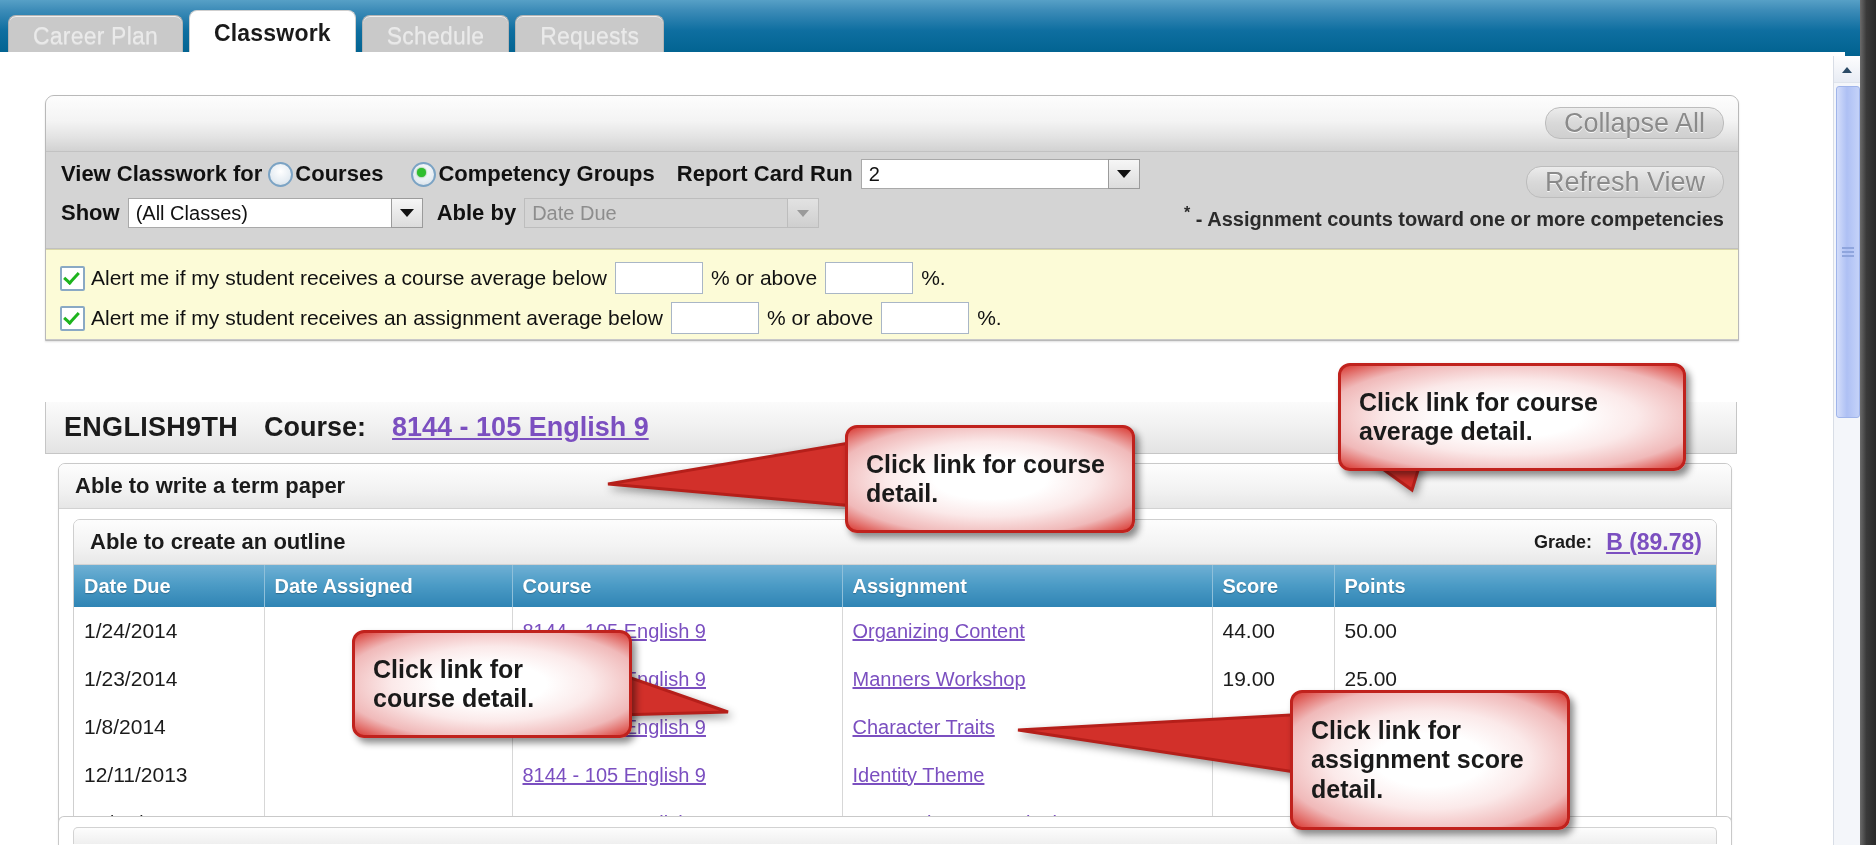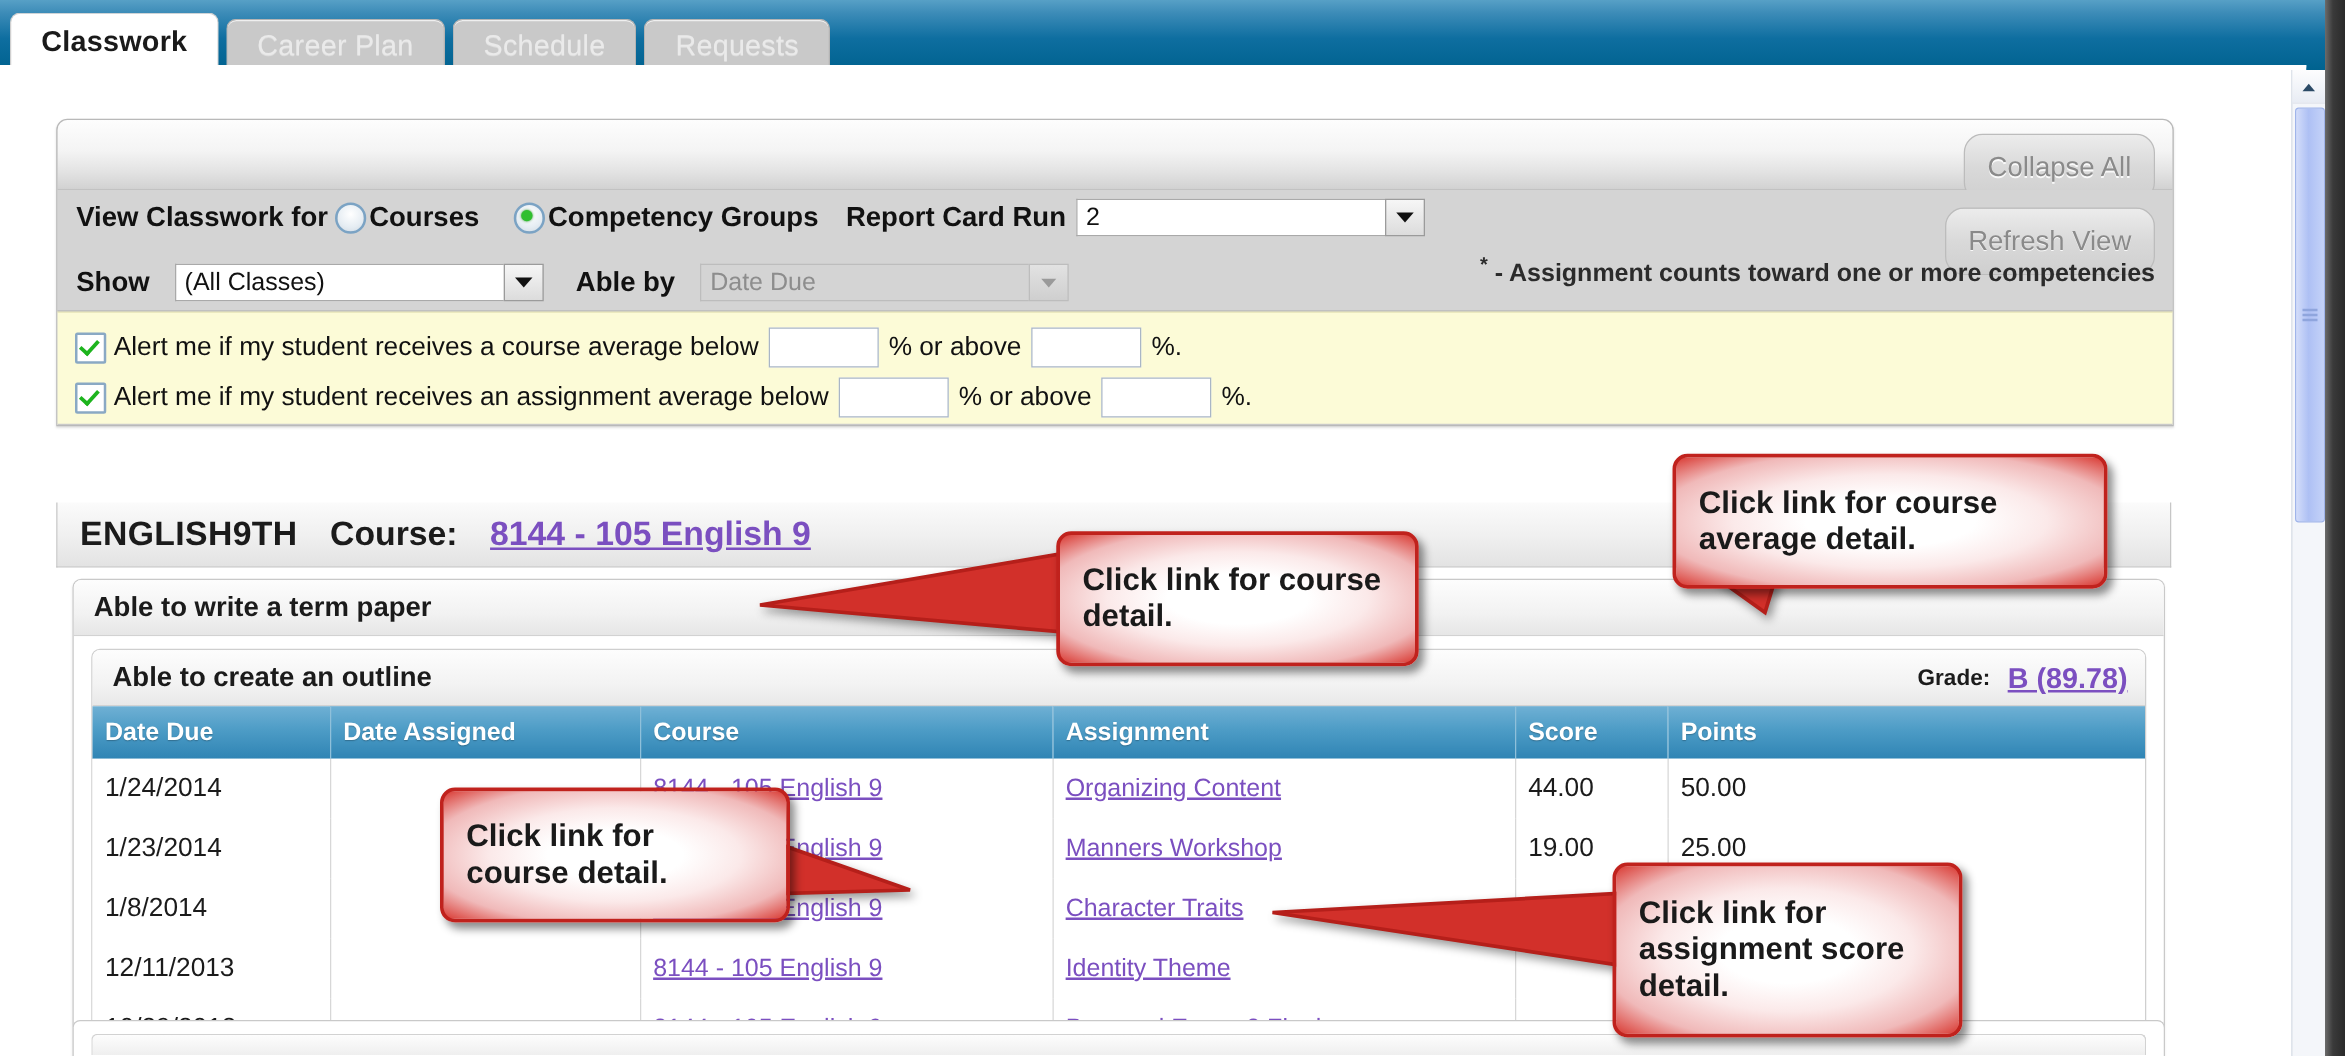--- a/index.html
+++ b/index.html
@@ -75,36 +75,36 @@
     position:absolute;left:45px;top:95px;width:1692px;
     border:1px solid #b9b9b9;border-radius:9px 9px 0 0;background:#d7d7d7;
     box-shadow:0 1px 2px rgba(0,0,0,.12);
   }
   .panel-top{
     height:55px;border-radius:8px 8px 0 0;
     background:linear-gradient(to bottom,#fdfdfd 0%,#f4f4f4 45%,#e3e3e3 75%,#d2d2d2 100%);
     border-bottom:1px solid #c2c2c2;position:relative;
   }
   .btn{
-    position:absolute;height:30px;padding:11px 18px;border-radius:15px;
+    position:absolute;height:30px;padding:0 18px;border-radius:15px;
     display:flex;align-items:center;justify-content:center;
     background:linear-gradient(to bottom,#ececec,#d9d9d9 50%,#cfcfcf);
-    border:1px solid #bcbcbc;color:#8a8a8a;font-size:22px;
+    border:1px solid #bcbcbc;color:#8a8a8a;font-size:27px;
     text-shadow:0 1px 0 rgba(255,255,255,.85);
   }
   #collapse-all{right:14px;top:11px;}
   #refresh-view{right:14px;top:14px;}
 
   .panel-controls{
     position:relative;background:#d4d4d4;padding:10px 0 10px 0;height:76px;
     border-bottom:1px solid #c0c0c0;
   }
   .ctl-row{position:absolute;left:15px;display:flex;align-items:center;font-size:22px;color:#111;}
   .ctl-row.r1{top:7px;}
-  .ctl-row.r2{top:59px;gap:12px;}
+  .ctl-row.r2{top:46px;}
   .lbl-b{font-weight:bold;color:#111;}
   .radio{
     width:21px;height:21px;border-radius:50%;margin:0 2px 0 6px;
     background:radial-gradient(circle at 50% 35%,#ffffff,#e6edf3 60%,#cfd9e2);
     border:2px solid #7ba3c4;display:inline-block;position:relative;flex:none;
   }
   .radio.on::after{
     content:"";position:absolute;left:4px;top:4px;width:9px;height:9px;border-radius:50%;
     background:#2fbf2f;box-shadow:0 0 2px #1f8f1f;
   }
@@ -234,25 +234,25 @@
   #callout-course-detail-table{left:352px;top:630px;width:280px;height:108px;}
   #callout-assignment-score{left:1290px;top:690px;width:280px;height:140px;}
 </style>
 </head>
 <body>
 
 <div id="root">
 
   <div class="topbar"></div>
   <div class="tabstrip">
+    <div class="tab inactive">
+        <span>Career Plan</span>
+      </div>
     <div class="tab active">
         <span>Classwork</span>
-      </div>
-    <div class="tab inactive">
-        <span>Career Plan</span>
       </div>
     <div class="tab inactive">
         <span>Schedule</span>
       </div>
     <div class="tab inactive">
         <span>Requests</span>
       </div>
   </div>
 
   <div class="pagebody"></div>

